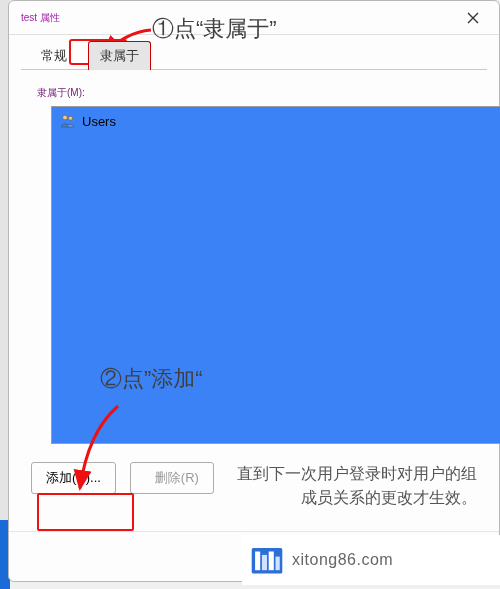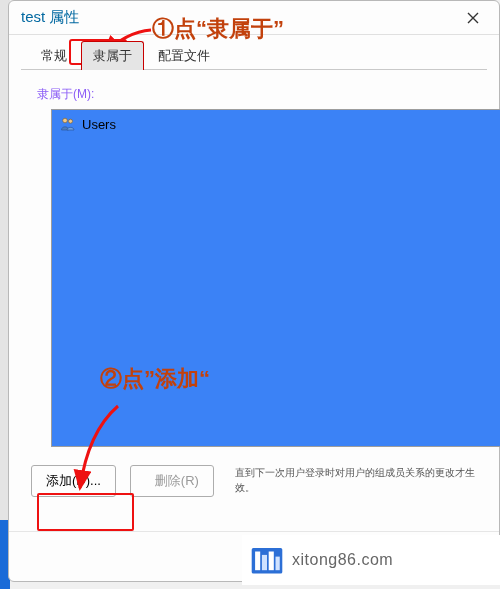--- a/index.html
+++ b/index.html
@@ -7,54 +7,54 @@
          width: 500px; height: 589px; background: #f0f0f0; position: relative; overflow: hidden; }
 
   
   .bg-left { position: absolute; left: 0; top: 0; width: 10px; height: 100%; background: linear-gradient(#e4e4e4 0 520px, #1a6bd8 520px); }
 
   .dialog { position: absolute; left: 8px; top: 0; right: 0; height: 582px;
             background: #fdfdfd; border: 1px solid #b8b8b8; border-radius: 6px; }
 
   .titlebar { height: 34px; display: flex; align-items: center; padding: 0 4px 0 12px;
               border-bottom: 1px solid #e0e0e0; }
-  .titlebar .title { flex: 1; font-size: 15px; color: #0369a1; }
+  .titlebar .title { flex: 1; font-size: 10px; color: #a21caf; }
   .titlebar .close { width: 44px; height: 30px; display: flex; align-items: center;
                      justify-content: center; color: #333; cursor: pointer; border-radius: 4px; }
 
-  .tabs { display: flex; gap: 2px; padding: 6px 12px 0 20px; position: relative; }
+  .tabs { display: flex; gap: 9px; padding: 6px 12px 0 20px; position: relative; }
   .tab { padding: 5px 11px; font-size: 13px; color: #333; border: 1px solid transparent;
          border-bottom: none; cursor: pointer; border-radius: 3px 3px 0 0; position: relative; }
   .tab.active { border-color: #c80000; background: #e5e5e5; z-index: 2; }
   .tab-activebox { position: absolute; border: 2px solid #e11; border-radius: 3px; pointer-events: none; }
   .tab-underline { position:absolute; left:12px; right:12px; bottom:0; height:1px; background:#c9c9c9; }
 
   .panel { padding: 10px 22px 12px 22px; }
-  .field-label { font-size: 12px; color: #8b5cf6; margin: 6px 0 6px 6px; }
+  .field-label { font-size: 10px; color: #701a75; margin: 6px 0 6px 6px; }
 
   .listbox { width: 452px; height: 338px; border: 1px solid #9d9d9d; background: #3b82f6;
              margin-left: 20px; padding: 4px; overflow: auto; }
   .list-item { display: flex; align-items: center; gap: 6px; padding: 2px 4px; cursor: default; }
   .group-icon { width: 16px; height: 16px; }
 
   .buttons-row { display: flex; align-items: flex-start; gap: 14px; margin-top: 18px; }
   .btn { min-width: 84px; padding: 6px 14px; font-size: 13px; border: 1px solid #adadad;
          background: #fdfdfd; border-radius: 3px; cursor: pointer; text-align: center; }
   .btn.disabled { color: #9a9a9a; cursor: default; text-align: right; }
   .add-highlight { position: absolute; border: 2px solid #e11; width: 97px; height: 38px;
                    left: 28px; top: 492px; pointer-events: none; border-radius: 2px; }
-  .note-text { font-size: 10px; color: #555; line-height: 1.5; flex: 1; margin-left: 7px; max-width: 250px;}
+  .note-text { font-size: 16px; color: #555; line-height: 1.5; flex: 1; margin-left: 7px; max-width: 250px; text-align: right;}
 
   .footer { position: absolute; bottom: 8px; left: 0; right: 0; height: 42px;
             display: flex; justify-content: flex-end; gap: 8px; padding-right: 20px;
             border-top: 1px solid #e6e6e6; padding-top: 8px; }
   .footer .btn { min-width: 96px; }
 
   
-  .anno { position: absolute; color: #c2410c; font-size: 22px; font-weight: 700; pointer-events: none; }
+  .anno { position: absolute; color: #404040; font-size: 22px; font-weight: 400; pointer-events: none; }
   .arrow-svg { position: absolute; pointer-events: none; }
 
   
   .watermark { position: absolute; right: 0; bottom: 4px; width: 258px; height: 50px;
                background: #fff; display: flex; align-items: center; gap: 8px;
                padding-left: 8px; }
   .wm-logo { width: 34px; height: 34px; }
   .wm-text { display: flex; flex-direction: column; line-height: 1.15; }
   .wm-brand { font-size: 21px; font-weight: 700; color: #222; letter-spacing: 1px; }
   .wm-url { font-size: 16px; color: #666; letter-spacing: 0.5px; }
@@ -71,21 +71,20 @@
     <div class="close">
       <svg width="12" height="12" viewBox="0 0 12 12">
         <path d="M1 1 L11 11 M11 1 L1 11" stroke="currentColor" stroke-width="1.4"></path>
       </svg>
     </div>
   </div>
 
   <div class="tabs">
     <div class="tab">常规</div>
     <div class="tab active">隶属于</div>
-    <div class="tab">配置文件</div>
     <div class="tab-underline"></div>
     <div class="tab-activebox" style="left:60px; top:4px; width:58px; height:26px;"></div>
   </div>
 
   <div class="panel">
     <div class="field-label">隶属于(M):</div>
 
     <div class="listbox">
       <div class="list-item">
         <svg class="group-icon" viewBox="0 0 16 16">

